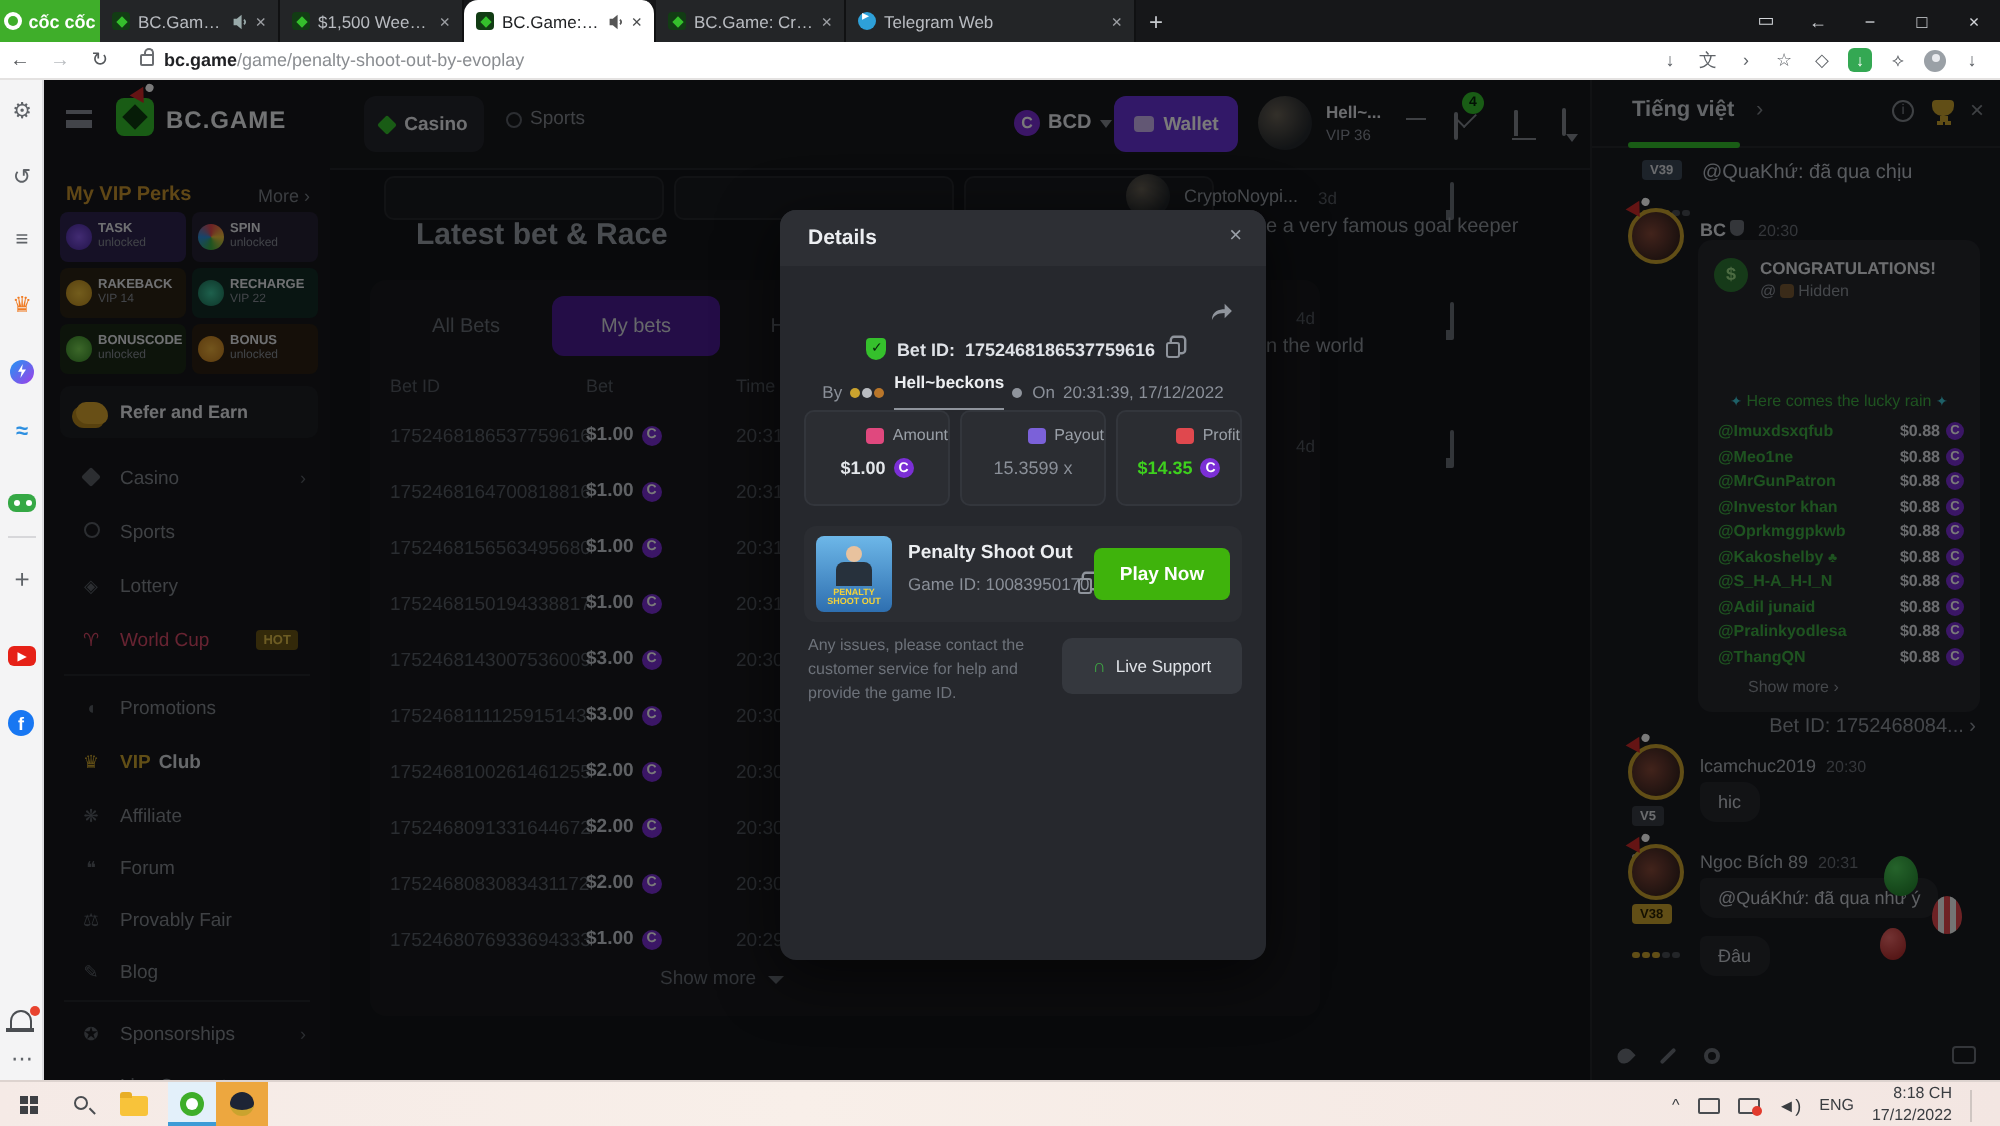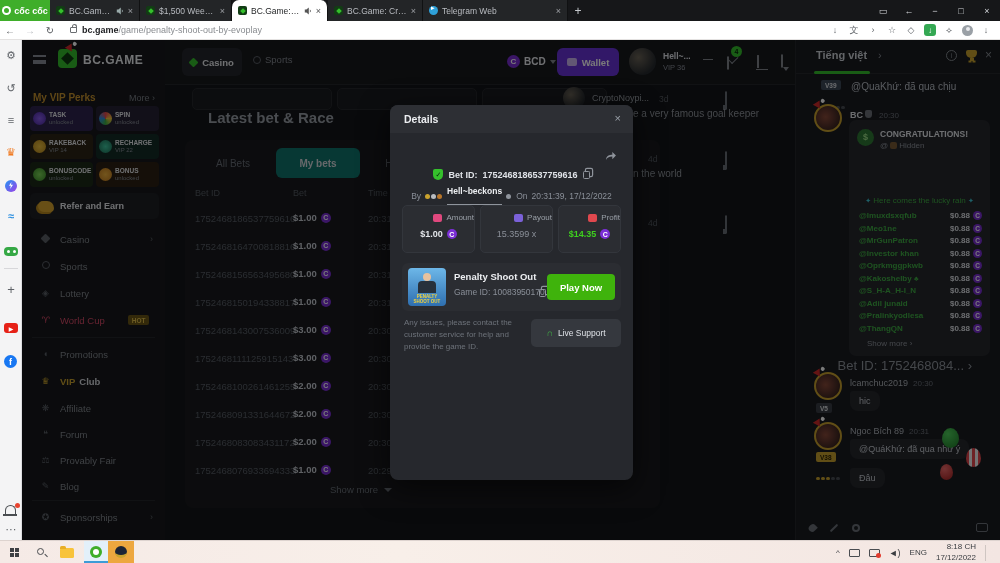--- a/index.html
+++ b/index.html
@@ -117,21 +117,21 @@
   .chatic::after{content:"";position:absolute;left:1px;bottom:-4px;border-left:3px solid transparent;border-right:3px solid transparent;border-top:4px solid #84898f;}
   .listic{width:10px;height:8px;border-top:1.3px solid #84898f;border-bottom:1.3px solid #84898f;position:relative;}
   .listic::after{content:"";position:absolute;left:0;top:2.7px;width:10px;height:1.3px;background:#84898f;}
 
   
   .mn{position:absolute;left:143px;top:45px;width:630px;height:455px;}
   .ghost{position:absolute;top:3px;height:22px;border:1px solid #26282d;border-radius:5px;background:#1a1c20;}
   .mn-title{position:absolute;left:43px;top:24px;font-size:15px;font-weight:bold;color:#9aa0a8;}
   .card{position:absolute;left:20px;top:55px;width:475px;height:368px;background:#191b1f;border-radius:8px;}
   .btab{position:absolute;top:8px;height:30px;display:flex;align-items:center;justify-content:center;font-size:10px;color:#6a6f77;}
-  .btab.on{background:#0f766e;border-radius:6px;color:#d6d9de;font-weight:bold;}
+  .btab.on{background:#4c1d95;border-radius:6px;color:#d6d9de;font-weight:normal;}
   .thead span{position:absolute;font-size:9px;color:#565b63;}
   .trow{position:absolute;left:0;width:475px;height:27px;font-size:9.5px;}
   .trow .tid{position:absolute;left:10px;top:7px;width:100px;overflow:hidden;white-space:nowrap;color:#595e66;}
   .trow .tbet{position:absolute;left:108px;top:6px;font-weight:bold;color:#c6cad1;display:flex;align-items:center;gap:4px;}
   .trow .ttime{position:absolute;left:183px;top:7px;color:#565b63;}
   .showmore{position:absolute;left:145px;top:344px;font-size:9.5px;color:#6a6f77;display:flex;gap:6px;align-items:center;}
   .vee{width:0;height:0;border-left:4px solid transparent;border-right:4px solid transparent;border-top:4.5px solid #6a6f77;}
 
   
   .cmt-name{position:absolute;font-size:9px;color:#9aa0a8;}
@@ -171,22 +171,22 @@
   .wonbox{position:absolute;left:8px;top:36px;width:125px;height:33px;background:#303338;border-radius:4px;text-align:center;}
   .wonbox .l1{font-size:9px;font-weight:bold;color:#e3e6ea;margin-top:4px;}
   .wonbox .l1 b{color:#f0c23d;}
   .wonbox .l2{font-size:8px;color:#8f949c;margin-top:2px;}
   .rain{position:absolute;left:0;top:76px;width:141px;text-align:center;font-size:8px;color:#3fae44;}
   .rain i{font-style:normal;color:#3fc9d8;font-size:7px;}
   .wrow{position:absolute;left:10px;width:123px;height:12.5px;font-size:8px;}
   .wrow .wn{position:absolute;left:0;color:#3fae44;font-weight:bold;white-space:nowrap;}
   .wrow .wa{position:absolute;right:0;color:#dfe2e7;font-weight:bold;display:flex;align-items:center;gap:3px;}
   .tree{color:#3fae44;font-size:7px;}
-  .cg-more{position:absolute;left:18px;top:219px;font-size:8px;color:#8f949c;}
-  .betlink{position:absolute;right:28px;top:318px;font-size:13px;color:#8f949c;}
+  .cg-more{position:absolute;left:25px;top:219px;font-size:8px;color:#8f949c;}
+  .betlink{position:absolute;right:12px;top:318px;font-size:10px;color:#8f949c;}
   .bubble{position:absolute;background:#26282d;border-radius:3px 8px 8px 8px;padding:5px 9px;font-size:9px;color:#c6cad1;}
   .balloon{position:absolute;border-radius:50%/55% 55% 45% 45%;}
   .ch-input{position:absolute;left:13px;top:450px;width:179px;height:27px;background:#26282d;border-radius:6px;display:flex;align-items:center;padding:0 8px;}
   .ch-input input{background:none;border:none;outline:none;width:100%;font-size:9px;color:#aeb3ba;}
   .ch-input input::placeholder{color:#6d727a;}
   .smiley{color:#6d727a;font-size:11px;}
   .ch-tool{position:absolute;left:13px;top:483px;width:179px;display:flex;align-items:center;gap:13px;color:#6d727a;font-size:9px;}
   .dropic{width:7px;height:8px;background:#6d727a;border-radius:50% 0 50% 50%;transform:rotate(45deg);}
   .pencil{width:10px;height:2px;background:#6d727a;transform:rotate(-45deg);border-radius:1px;}
   .donut{width:8px;height:8px;border:2px solid #6d727a;border-radius:50%;}

